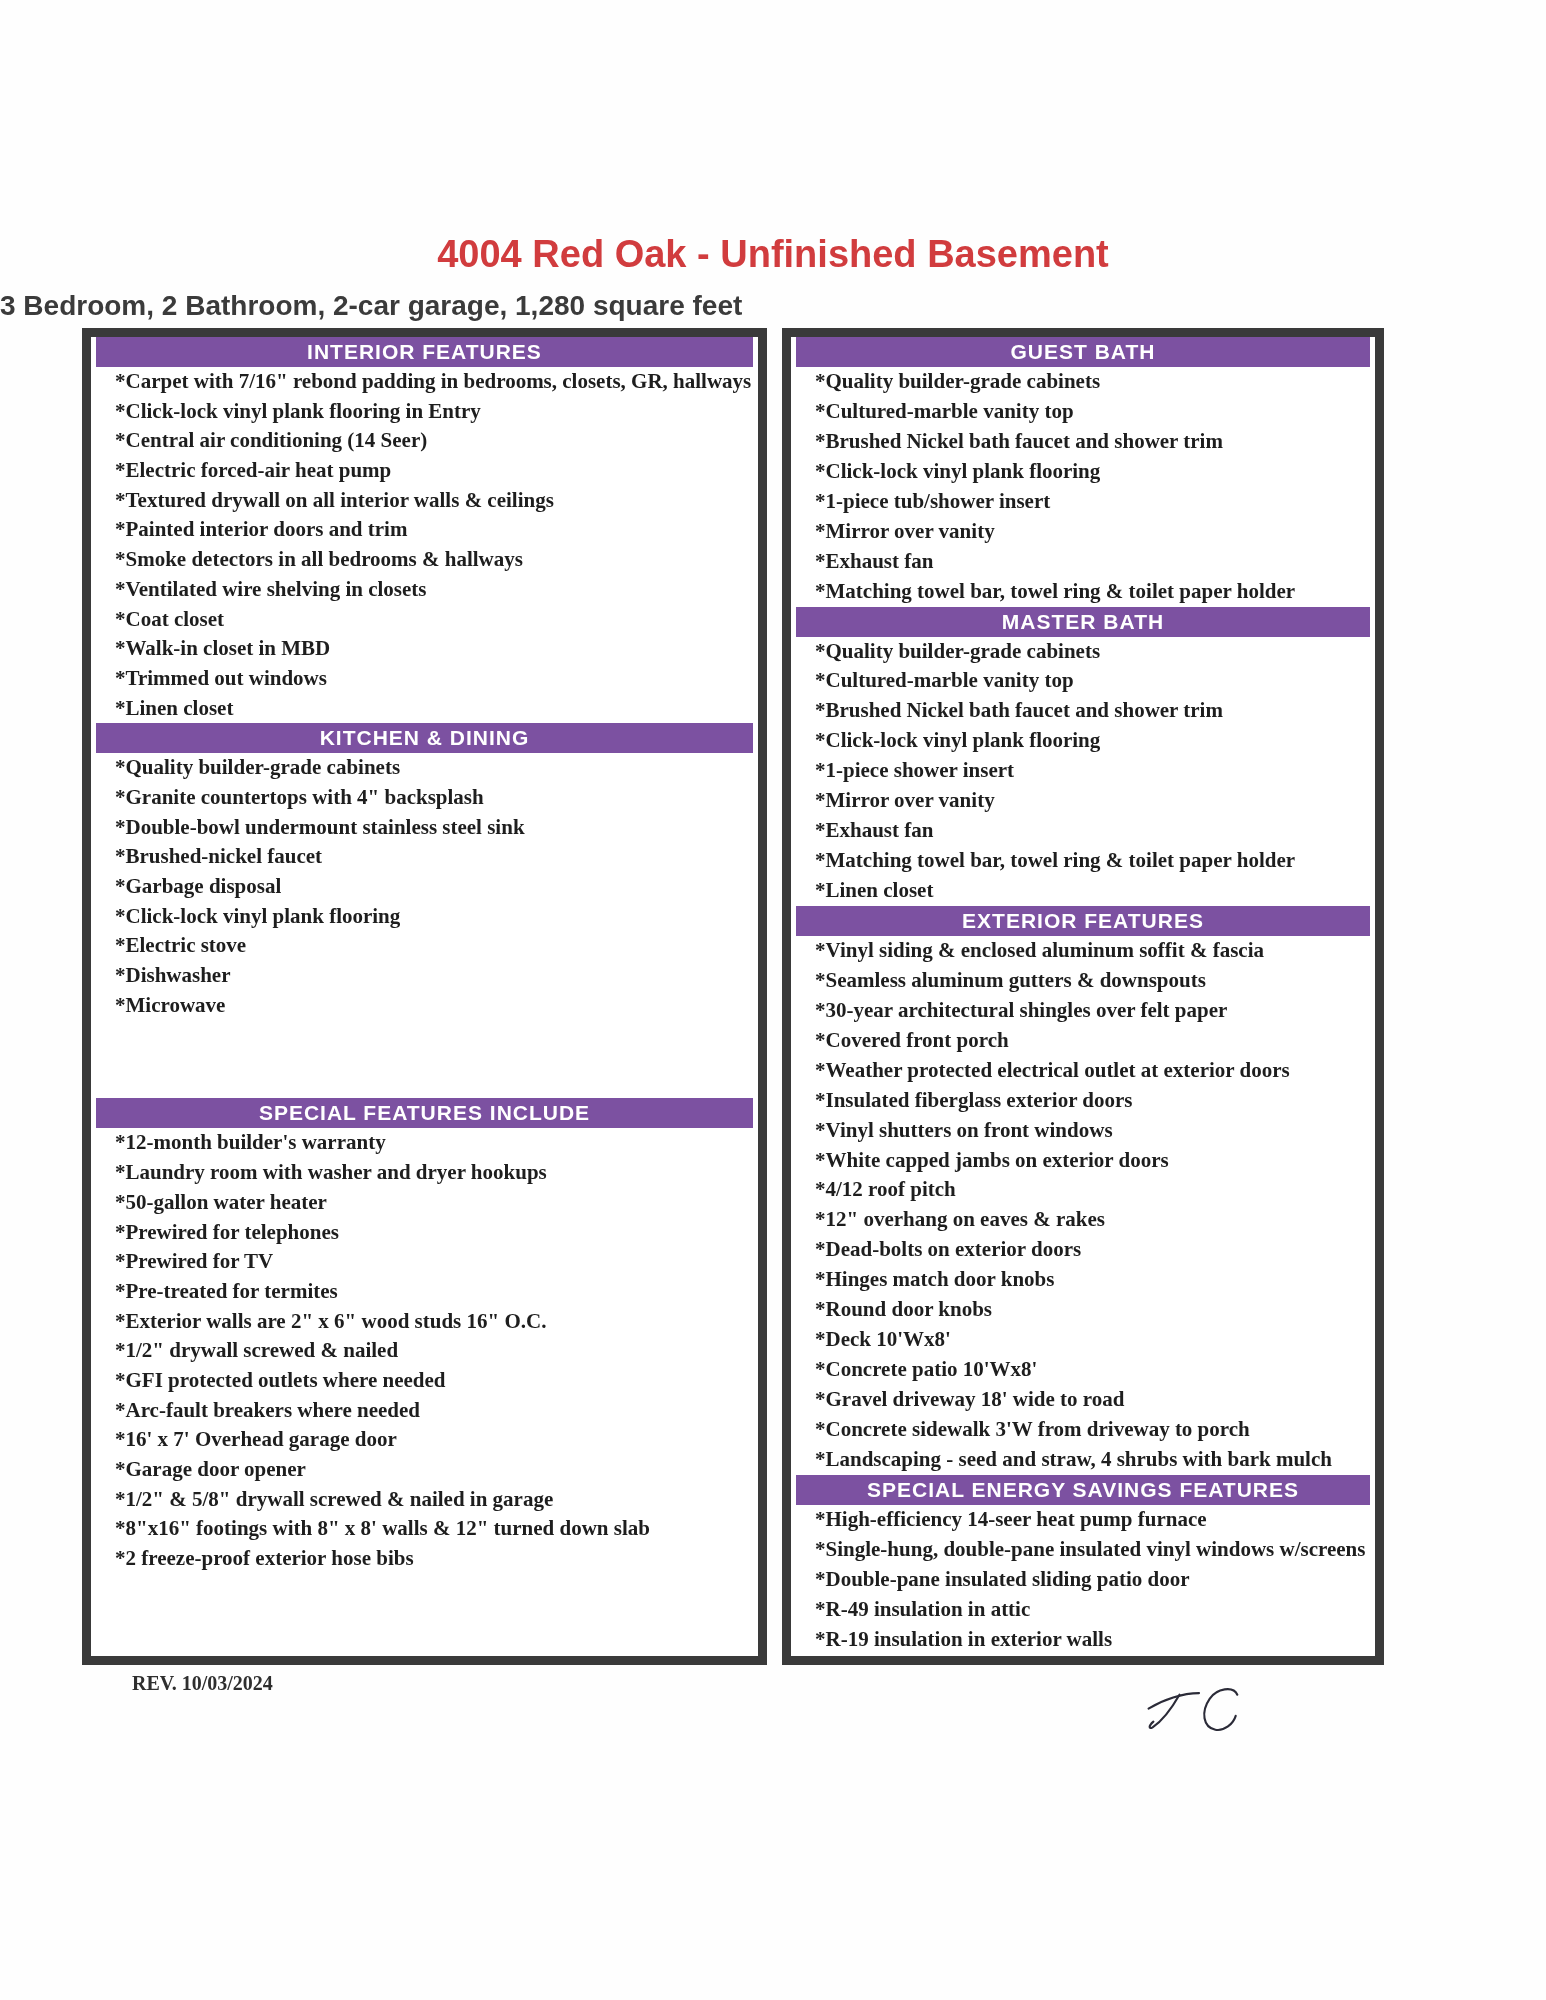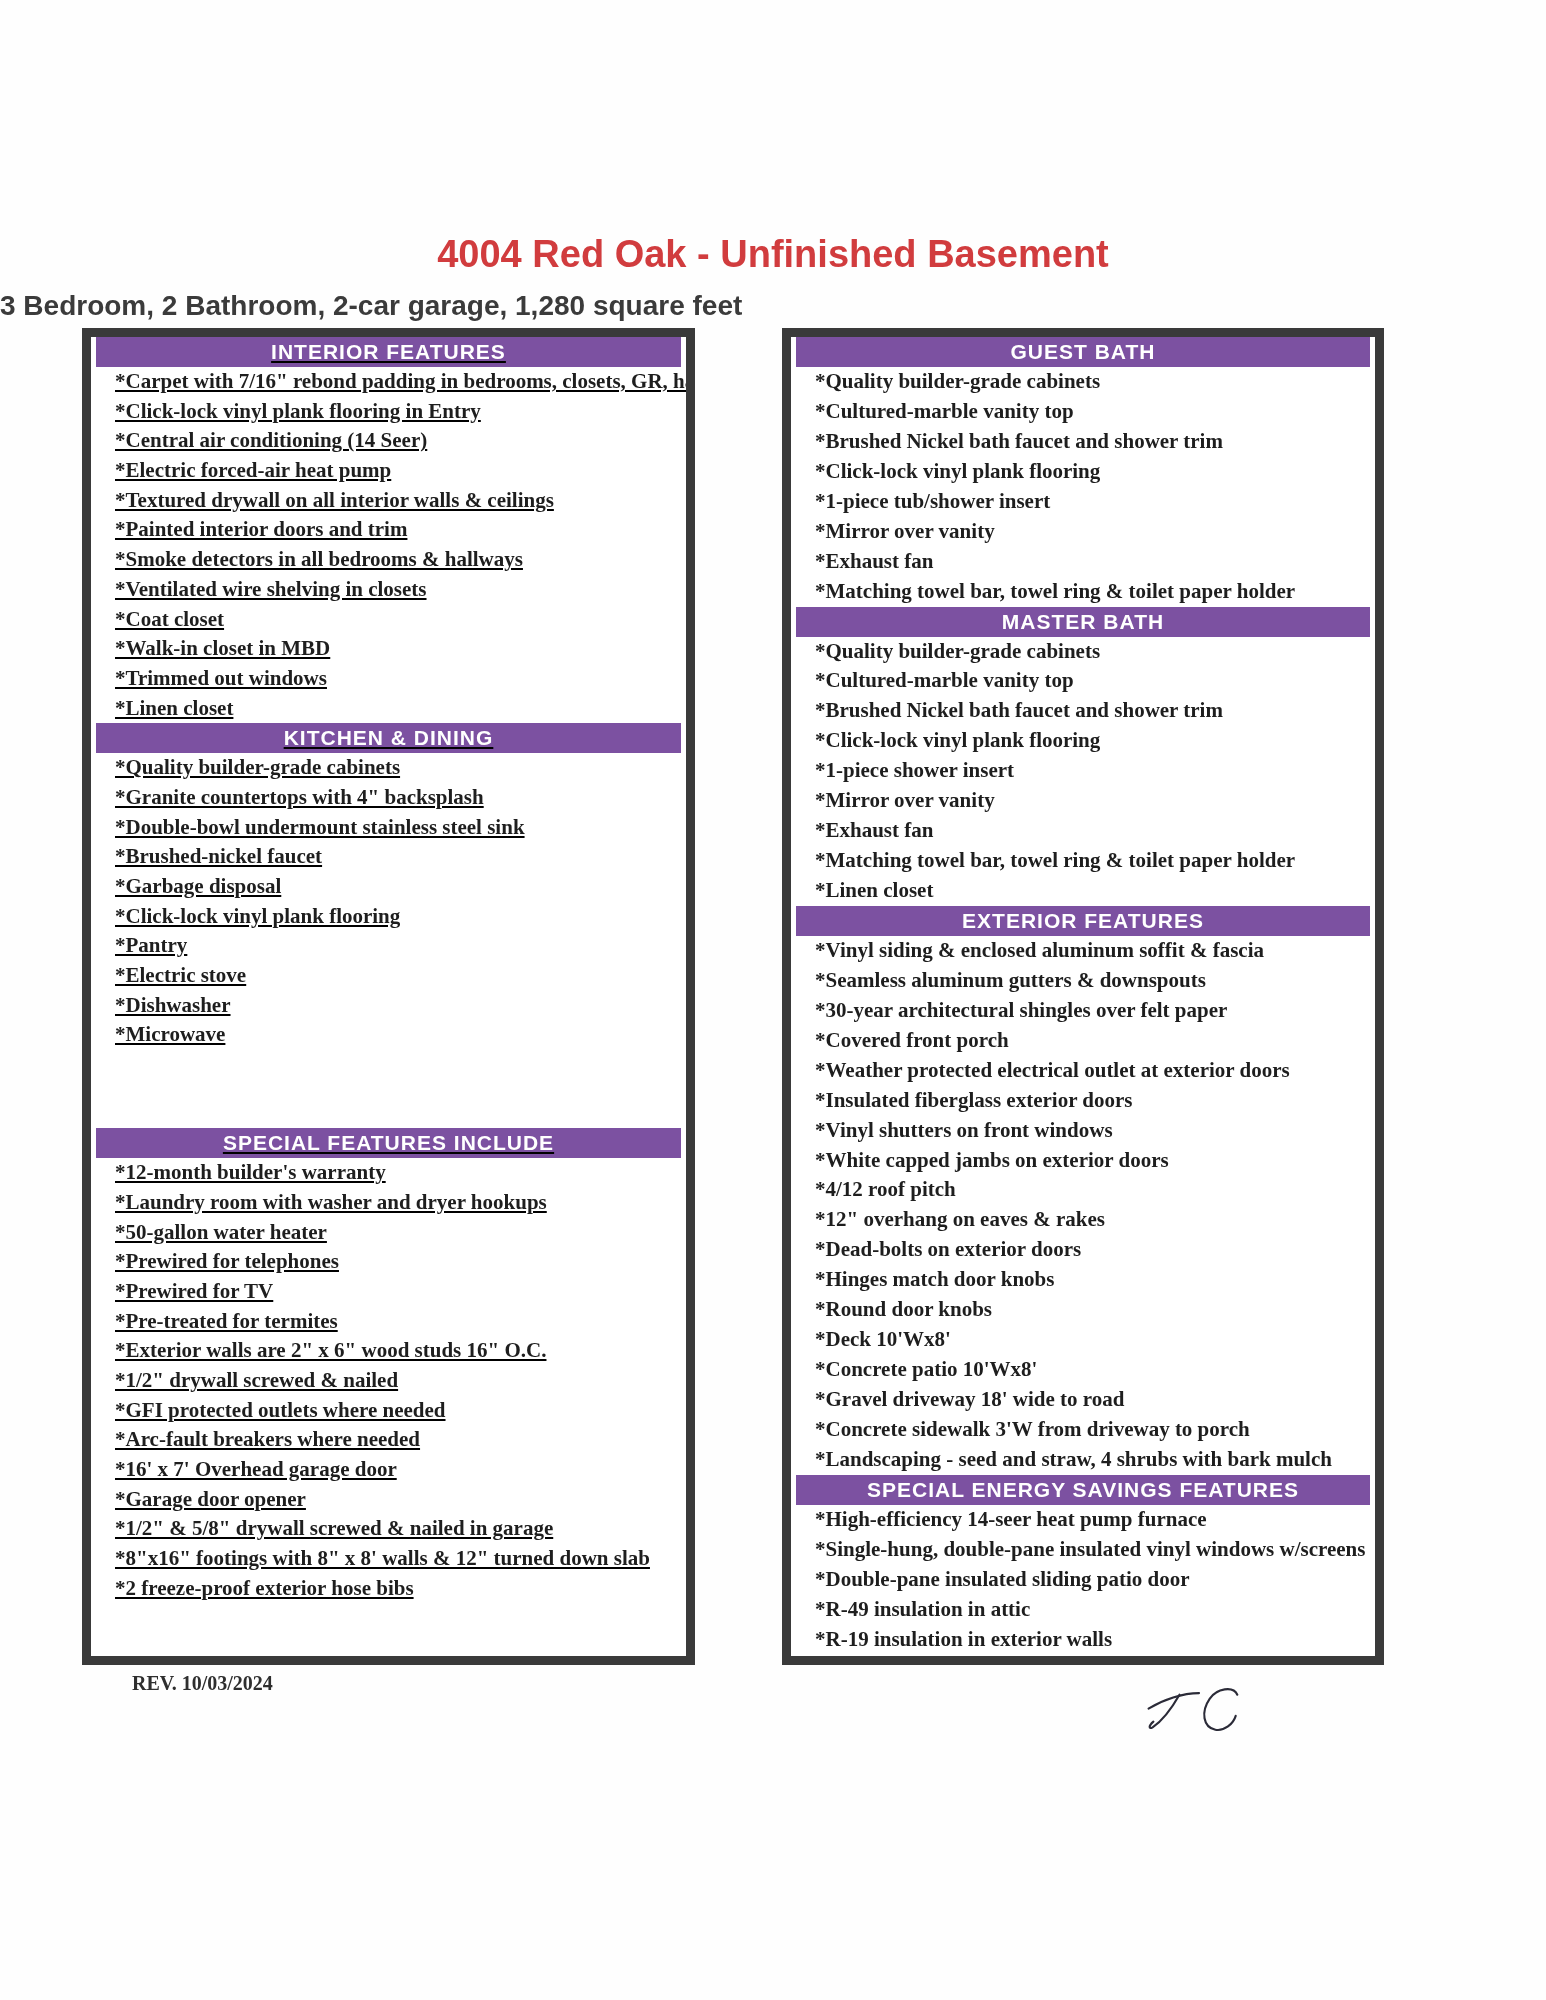--- a/index.html
+++ b/index.html
@@ -26,21 +26,21 @@
     font-weight:bold;font-size:28px;line-height:32px;
     color:#3b3b3b;
   }
   .box{
     position:absolute;top:328px;height:1337px;
     border:9px solid var(--border-col,#3a3a3a);
     background:#ffffff;
     box-sizing:border-box;
     overflow:hidden;
   }
-  .box.left{left:82px;width:613px;text-decoration:underline;}
+  .box.left{left:82px;width:685px;}
   .box.right{left:782px;width:602px;}
   .band{
     height:30px;line-height:30px;
     margin:0 5px;
     background:var(--accent,#7c51a1);
     color:#ffffff;
     font-family:"Liberation Sans", sans-serif;
     font-weight:bold;font-size:21px;
     letter-spacing:1px;
     text-align:center;
@@ -94,21 +94,20 @@
       </div>
 
     <div class="band">KITCHEN &amp; DINING</div>
     <div class="items">
         <div class="item">*Quality builder-grade cabinets</div>
         <div class="item">*Granite countertops with 4" backsplash</div>
         <div class="item">*Double-bowl undermount stainless steel sink</div>
         <div class="item">*Brushed-nickel faucet</div>
         <div class="item">*Garbage disposal</div>
         <div class="item">*Click-lock vinyl plank flooring</div>
-        <div class="item">*Pantry</div>
         <div class="item">*Electric stove</div>
         <div class="item">*Dishwasher</div>
         <div class="item">*Microwave</div>
       </div>
 
     <div class="spacer"></div>
 
     <div class="band">SPECIAL FEATURES INCLUDE</div>
     <div class="items">
         <div class="item">*12-month builder's warranty</div>

